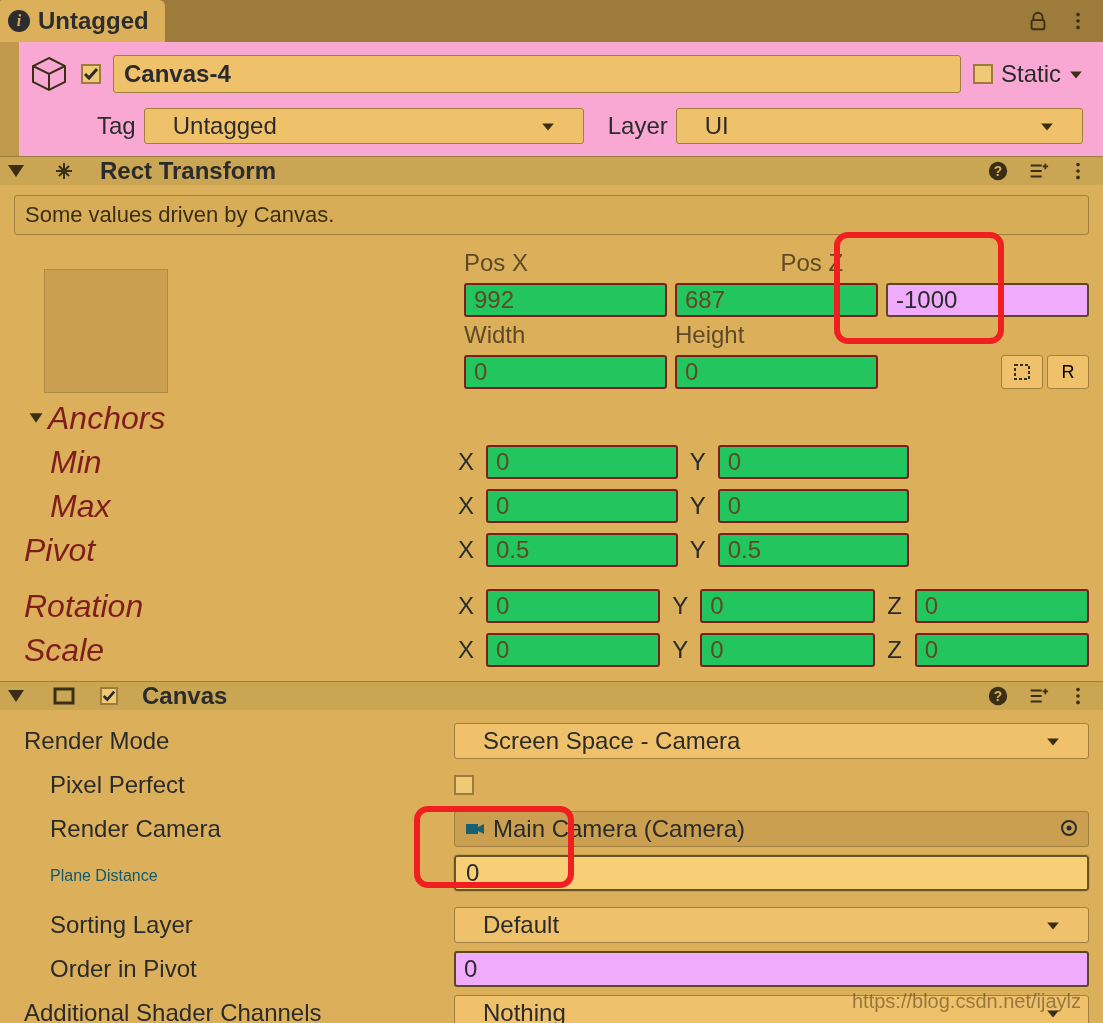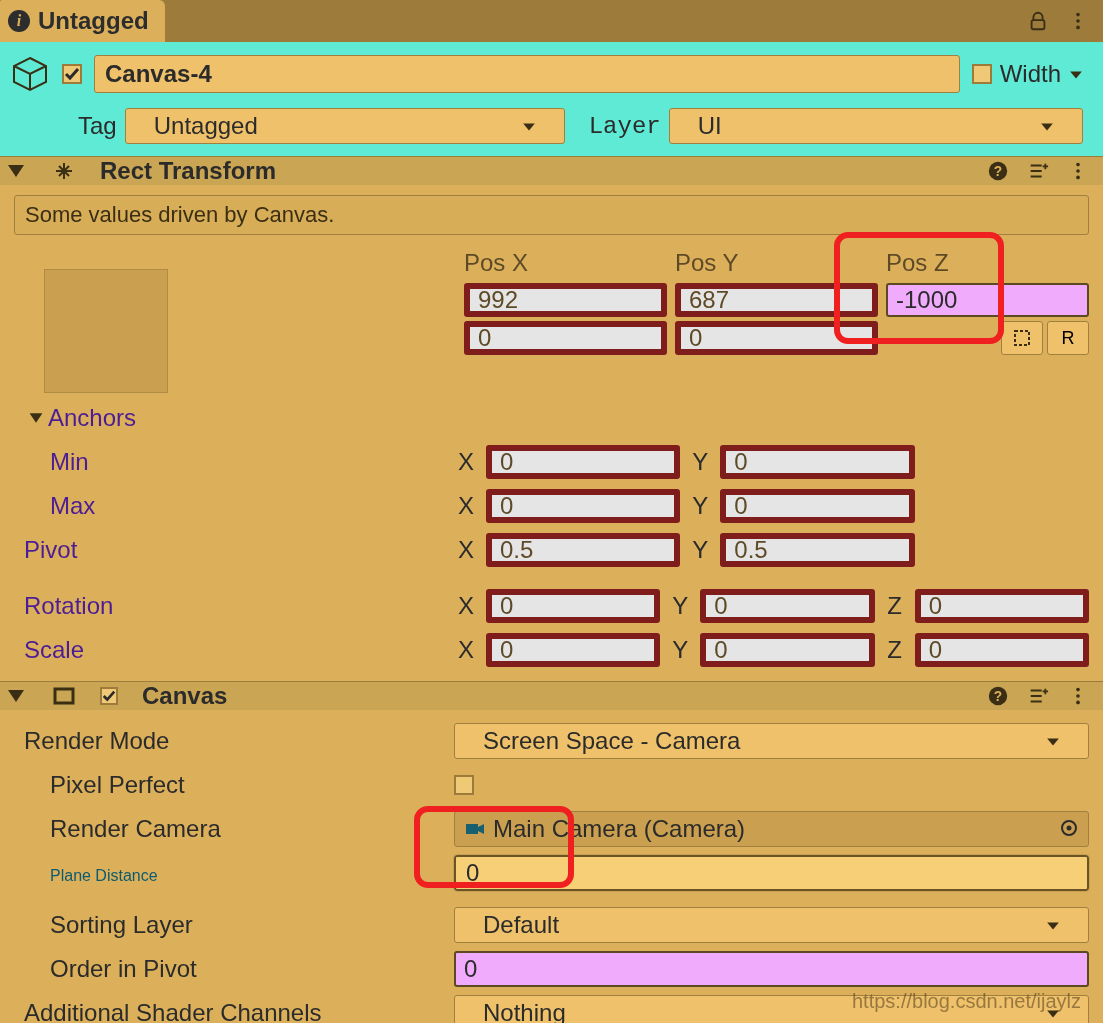--- a/index.html
+++ b/index.html
@@ -8,21 +8,21 @@
 
   
   .tabbar { height: 44px; background: #9c7b3b; display: flex; align-items: flex-end; position: relative; }
   .tab { background: #dcb05a; height: 42px; display: flex; align-items: center; padding: 0 16px 0 8px; border-top-right-radius: 6px; border-top-left-radius: 2px; gap: 8px; font-size: 24px; font-weight: 700; color: #2d2d2d; }
   .tab .circ { width: 22px; height: 22px; border-radius: 50%; background: #2d2d2d; display: flex; align-items: center; justify-content: center; color: #dcb05a; font-family: serif; font-style: italic; font-weight: 700; font-size: 16px; }
   .tabbar .right-icons { position: absolute; right: 14px; top: 10px; display: flex; gap: 18px; align-items: center; color: #3a2e14; }
   .ic { width: 22px; height: 22px; display:inline-block; }
   .stroke { stroke: #3a2e14; stroke-width: 2; fill: none; }
 
   
-  .go-header { background: #5eead4; padding: 12px 20px 0 10px; }
+  .go-header { background: #f9a8d4; padding: 12px 20px 0 10px; margin-left: 19px; }
   .go-row1 { display: flex; align-items: center; gap: 12px; }
   .cube-ico { width: 40px; height: 40px; }
   .chk { width: 20px; height: 20px; background: #f0c977; border: 2px solid #9c7b3b; display:inline-flex; align-items:center; justify-content:center; }
   .chk.checked svg { width:16px; height:16px; }
   .name-input { flex: 1; height: 38px; background: #efc16a; border: 1px solid #a17f3e; border-radius: 3px; padding: 0 10px; font-size: 24px; font-weight: 700; color: #2b2b2b; }
   .static-wrap { display:flex; align-items:center; gap:8px; font-size:24px; color:#2b2b2b; }
 
   .go-row2 { display:flex; align-items:center; gap:8px; margin-top: 14px; padding-bottom: 12px; padding-left: 68px; }
   .go-row2 .lbl { font-size:24px; color:#2b2b2b; }
   .dd { background:#efc16a; border:1px solid #a17f3e; border-radius:3px; height:36px; display:flex; align-items:center; justify-content:space-between; padding:0 28px; font-size:24px; color:#2b2b2b; }
@@ -39,27 +39,27 @@
   .body { background:#dcb05a; padding: 10px 14px 12px 14px; }
   .info-box { border:1px solid #a17f3e; border-radius:3px; padding: 6px 10px; font-size:22px; color:#3a2e14; background:#d8ad57; margin-bottom:14px; }
 
   .rt-grid { display:flex; gap:20px; }
   .rt-left { width: 430px; display:flex; align-items:flex-start; }
   .anchor-preview { width:124px; height:124px; background:#caa050; border:1px solid #af8b44; margin-left:30px; margin-top:20px; }
   .rt-right { flex:1; }
   .rt-row { display:flex; gap:8px; margin-bottom:4px; }
   .rt-cell { flex:1; }
   .muted { color:#5f4a27; font-size:24px; display:block; margin-bottom:2px; }
-  .field { width:100%; height:34px; background:#e5e5e5; border:6px solid #7f1d1d; border-radius:3px; padding:0 8px; font-size:24px; color:#2b2b2b; }
+  .field { width:100%; height:34px; background:#22c55e; border:2px solid #7f1d1d; border-radius:3px; padding:0 8px; font-size:24px; color:#2b2b2b; }
   .field.dark { color:#5f4a27; }
   .field.bright { background:#f0abfc; border:2px solid #5c4921; color:#2b2b2b; }
   .twin-btn { width:42px; height:34px; background:#efc16a; border:1px solid #a17f3e; border-radius:3px; display:flex; align-items:center; justify-content:center; font-size:18px; }
 
   .label-row { display:flex; align-items:center; margin-top:6px; min-height:38px; }
-  .label { font-size:24px; color:#4c1d95; }
+  .label { font-size:32px; color:#7f1d1d;font-style:italic; }
   .vec { display:flex; gap:8px; flex:1; }
   .vec .vlbl { width:24px; font-size:24px; color:#2b2b2b; display:flex; align-items:center; justify-content:center; }
   .vec .vfield { flex:1; }
   .lcol { width:440px; display:flex; align-items:center; }
   .indent1 { padding-left: 36px; }
   .indent0 { padding-left: 10px; }
 
   
   .c-body { background:#dcb05a; padding: 8px 14px 12px 14px; }
   .c-row { display:flex; align-items:center; min-height:42px; margin-top:2px; }
@@ -112,35 +112,35 @@
         <path class="stroke" stroke="#5a4520" d="M20 4 L36 12 L36 28 L20 36 L4 28 L4 12 Z M4 12 L20 20 L36 12 M20 20 L20 36"></path>
       </svg>
       <span class="chk checked">
         <svg viewBox="0 0 16 16">
             <path d="M2 8 L6 12 L14 3" stroke="#2b2b2b" stroke-width="3" fill="none"></path>
           </svg>
       </span>
       <input class="name-input" value="Canvas-4" style="">
       <div class="static-wrap">
         <span class="chk"></span>
-        <span>Width</span>
+        <span>Static</span>
         <span class="tri"><svg viewBox="0 0 12 12">
               <path d="M1 3 L6 9 L11 3 Z" fill="#3a2e14"></path>
             </svg></span>
       </div>
     </div>
     <div class="go-row2">
       <span class="lbl">Tag</span>
       <div class="dd tag-dd">
         <span>Untagged</span>
         <span class="tri"><svg viewBox="0 0 12 12">
               <path d="M1 3 L6 9 L11 3 Z" fill="#3a2e14"></path>
             </svg></span>
       </div>
-      <span class="lbl" style="margin-left:16px;font-family:Liberation Mono, monospace;">Layer</span>
+      <span class="lbl" style="margin-left:16px;">Layer</span>
       <div class="dd layer-dd">
         <span>UI</span>
         <span class="tri"><svg viewBox="0 0 12 12">
               <path d="M1 3 L6 9 L11 3 Z" fill="#3a2e14"></path>
             </svg></span>
       </div>
     </div>
   </div>
 
   <div class="comp-head">
@@ -171,30 +171,36 @@
     <div class="rt-grid">
       <div class="rt-left">
         <div class="anchor-preview"></div>
       </div>
       <div class="rt-right">
         <div class="rt-row">
           <div class="rt-cell">
               <span class="muted">Pos X</span>
             </div>
           <div class="rt-cell">
-              <span class="muted">Pos Y</span>
-            </div>
-          <div class="rt-cell">
               <span class="muted">Pos Z</span>
             </div>
         </div>
         <div class="rt-row">
           <div class="rt-cell"><input class="field dark" value="992" style=""></div>
           <div class="rt-cell"><input class="field dark" value="687" style=""></div>
           <div class="rt-cell"><input class="field bright" value="-1000" style=""></div>
+        </div>
+        <div class="rt-row">
+          <div class="rt-cell">
+              <span class="muted">Width</span>
+            </div>
+          <div class="rt-cell">
+              <span class="muted">Height</span>
+            </div>
+          <div class="rt-cell"></div>
         </div>
         <div class="rt-row">
           <div class="rt-cell"><input class="field dark" value="0" style=""></div>
           <div class="rt-cell"><input class="field dark" value="0" style=""></div>
           <div class="rt-cell" style="display:flex; justify-content:flex-end; gap:4px;">
             <div class="twin-btn">
                 <svg width="20" height="20" viewBox="0 0 20 20">
                   <rect x="3" y="3" width="14" height="14" stroke="#3a2e14" stroke-width="2" fill="none" stroke-dasharray="3 2"></rect>
                 </svg>
               </div>

